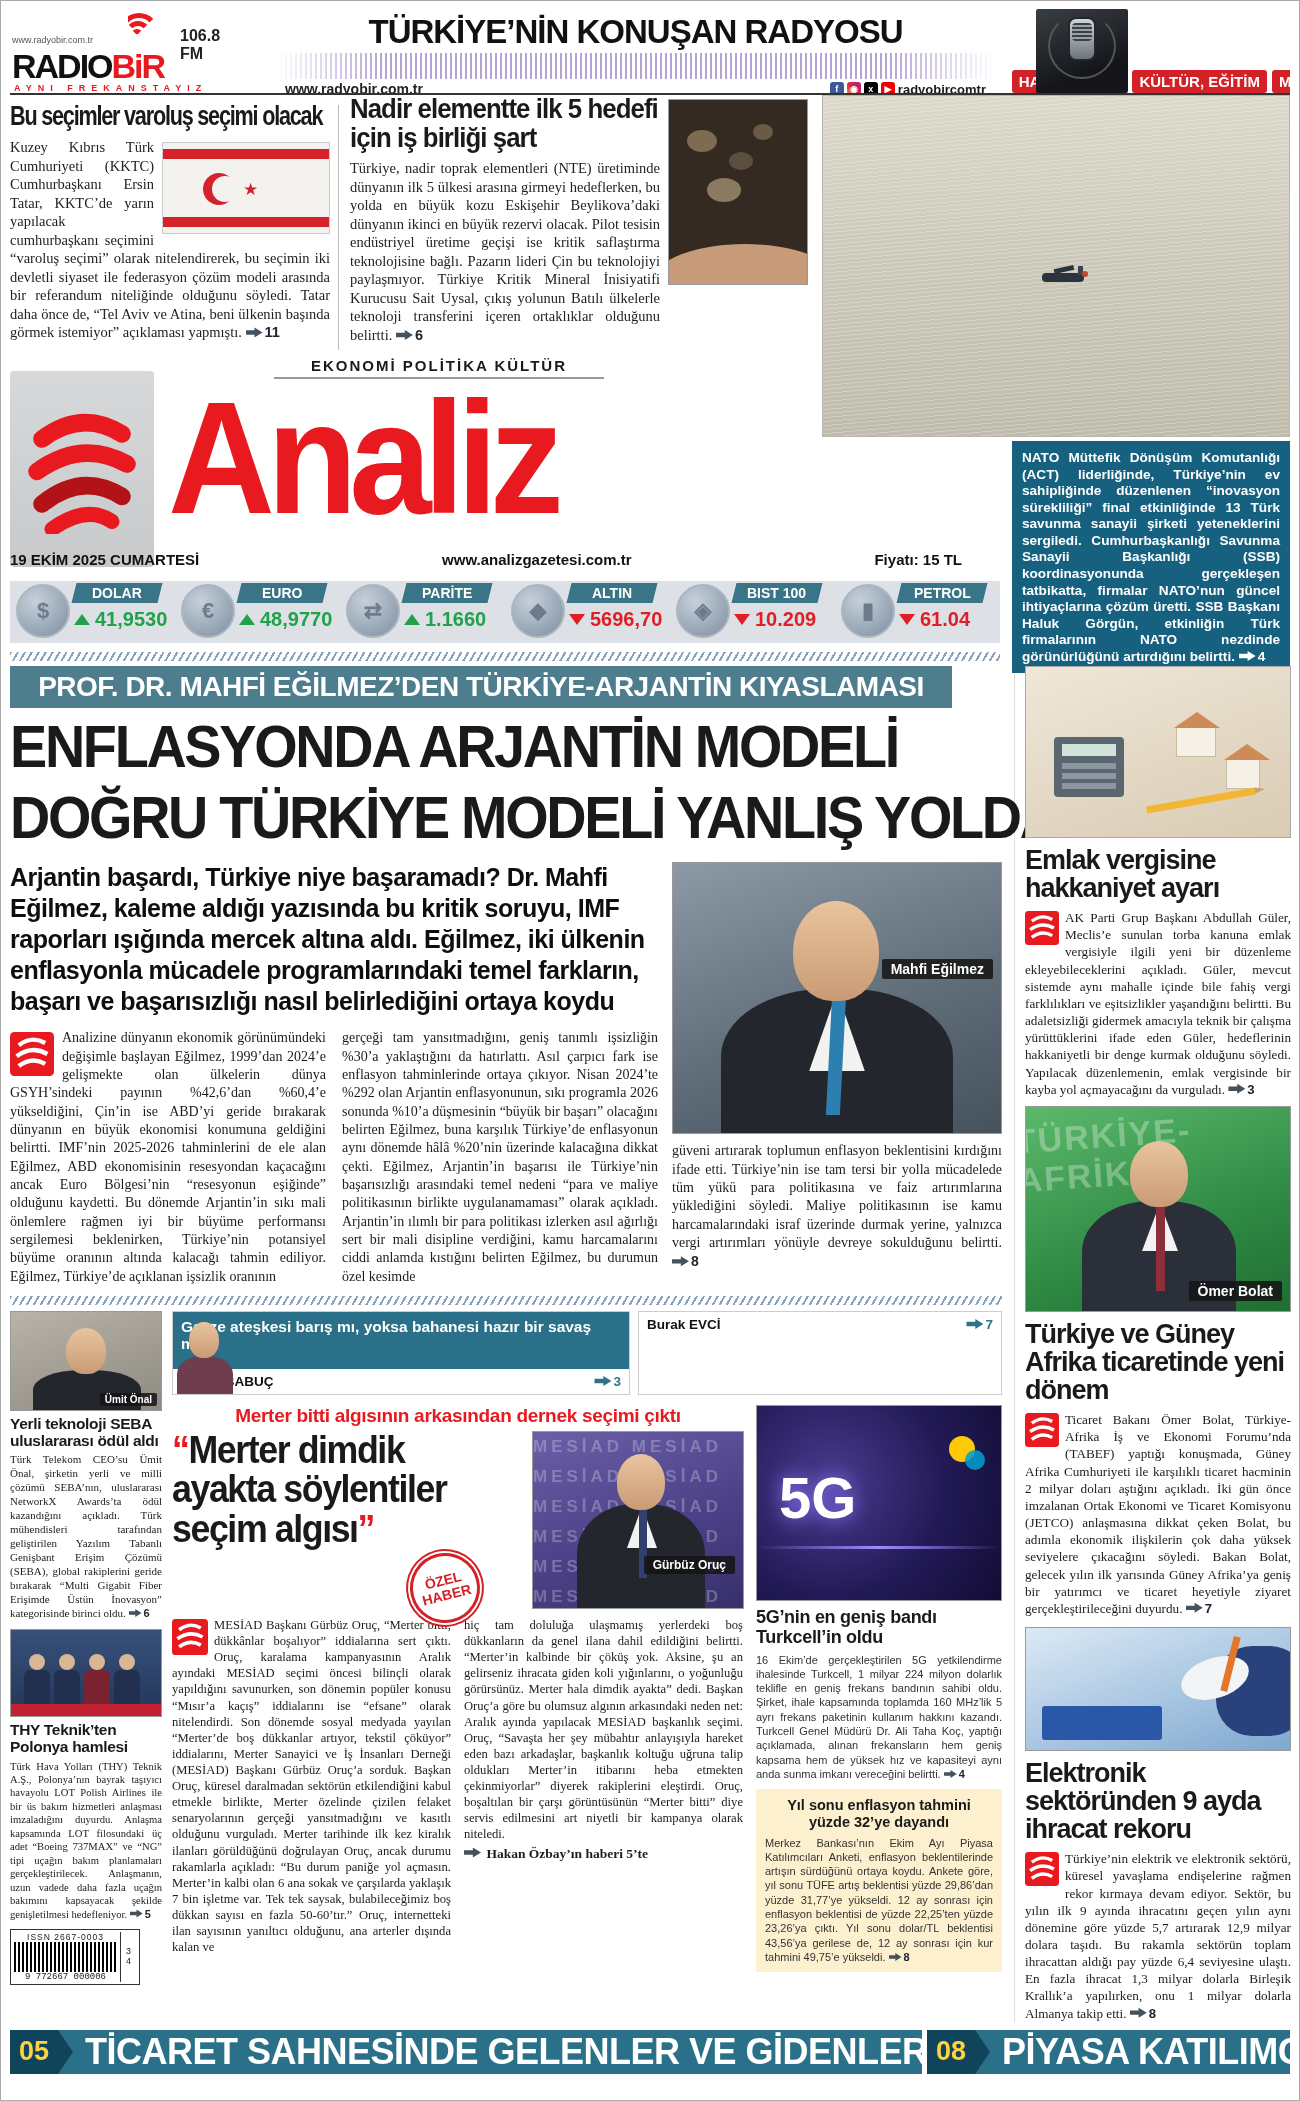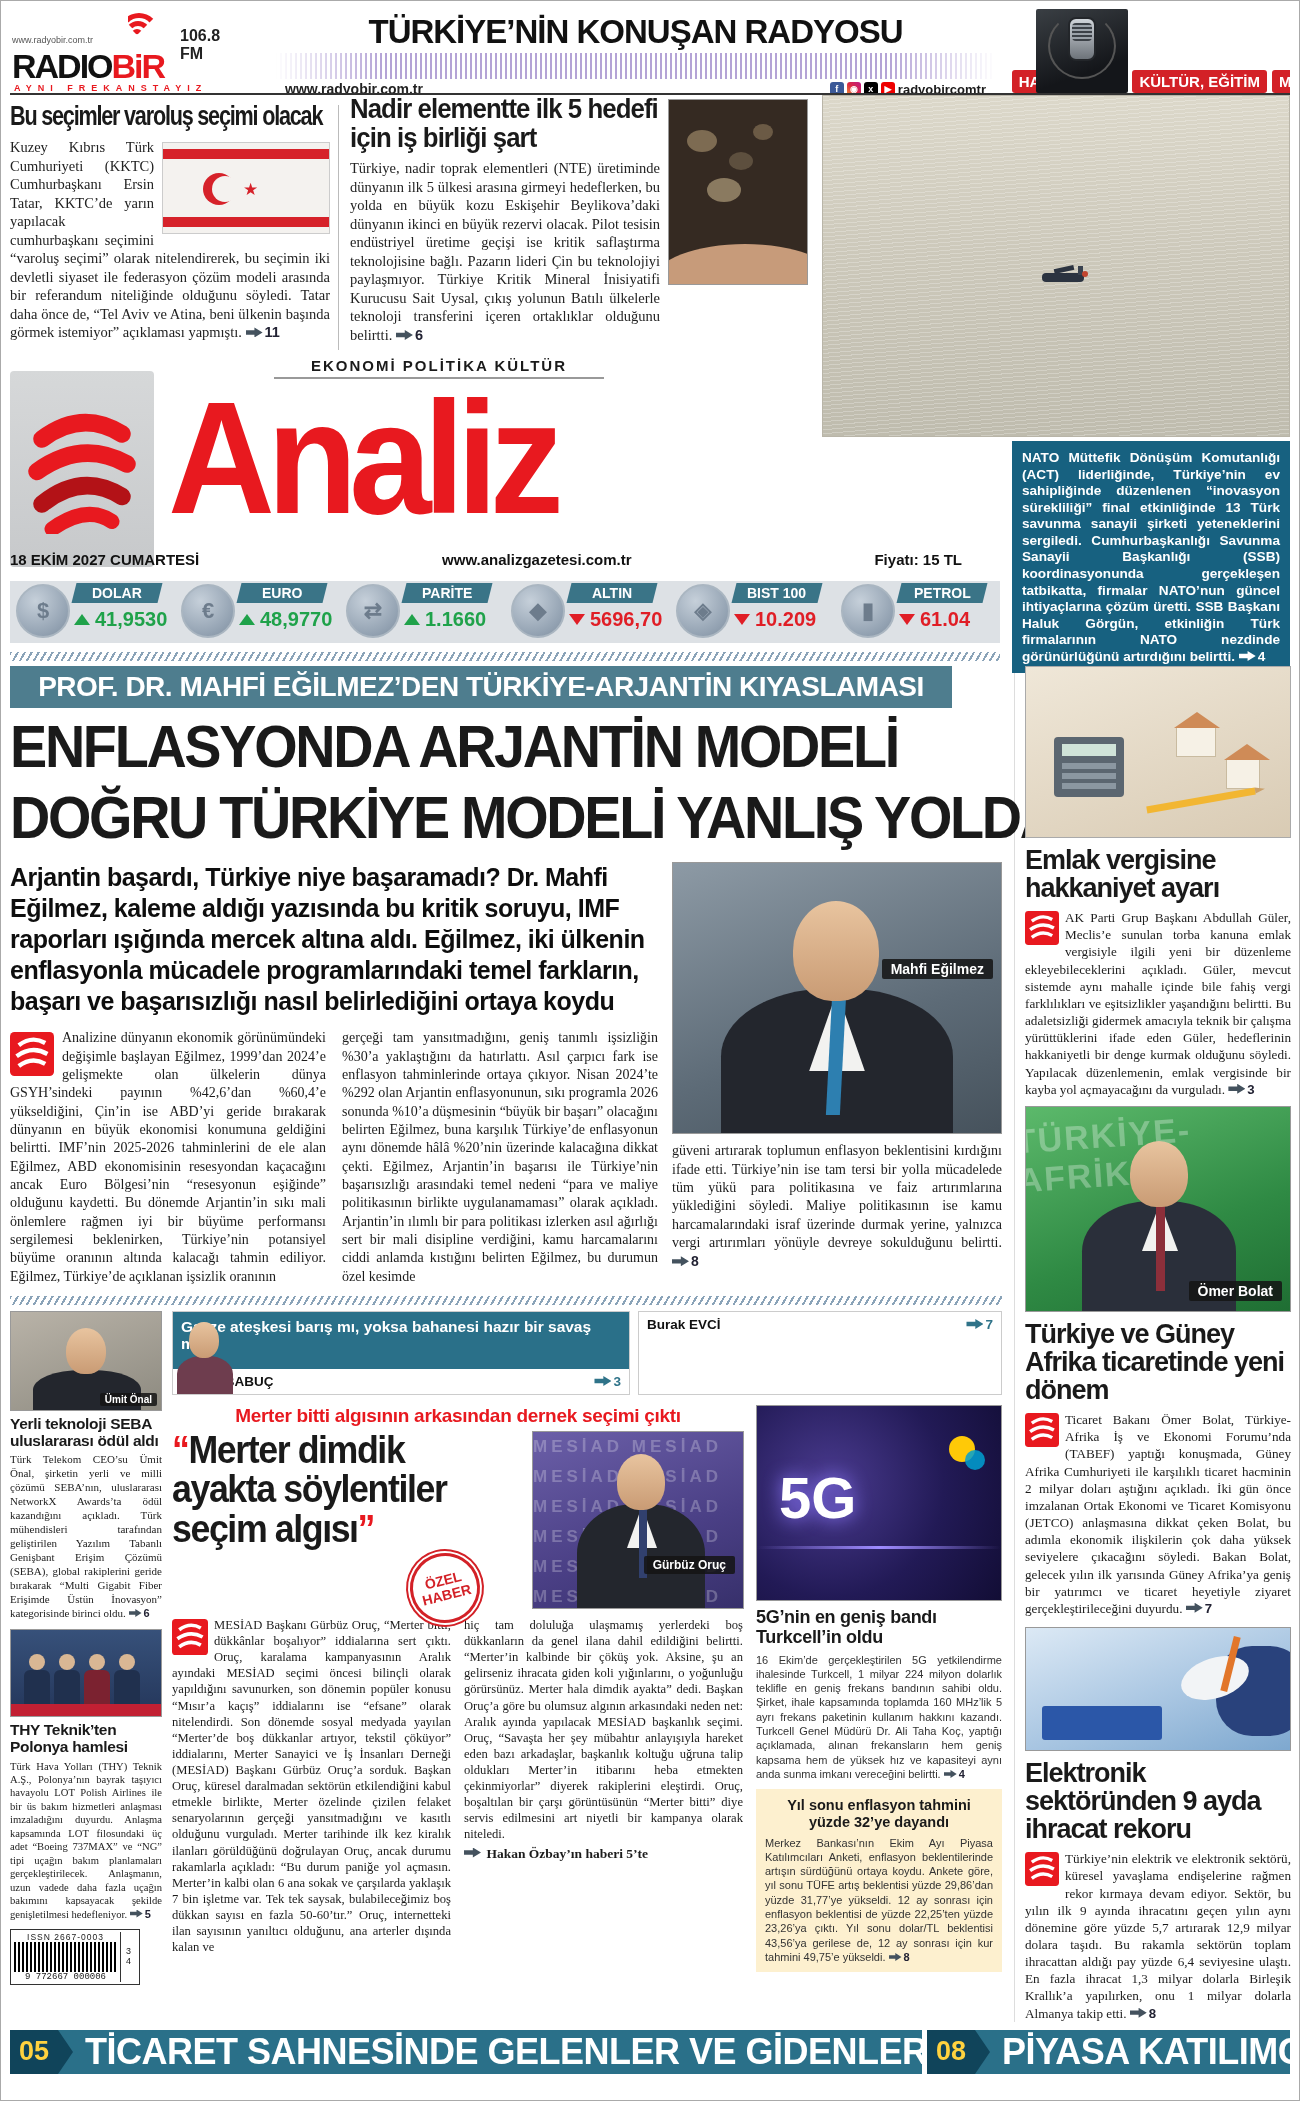--- a/index.html
+++ b/index.html
@@ -333,21 +333,21 @@
           <path d="M10 50 Q24 40 34 47" stroke="#e8191f" stroke-width="6" fill="none" stroke-linecap="round"></path>
         </svg>
       </div>
       <div class="mast-right">
         <div class="mast-kicker">EKONOMİ POLİTİKA KÜLTÜR</div>
         <div class="mast-name">Analiz</div>
       </div>
     </div>
 
     <div class="info-row">
-      <span>18 EKİM 2027 CUMARTESİ</span>
+      <span>19 EKİM 2025 CUMARTESİ</span>
       <span>www.analizgazetesi.com.tr</span>
       <span>Fiyatı: 15 TL</span>
     </div>
 
     <div class="ticker">
       <div class="tk up">
         <div class="coin">$</div>
         <div class="lab"><span>DOLAR</span></div>
         <div class="val">
             <span class="tri"></span>

